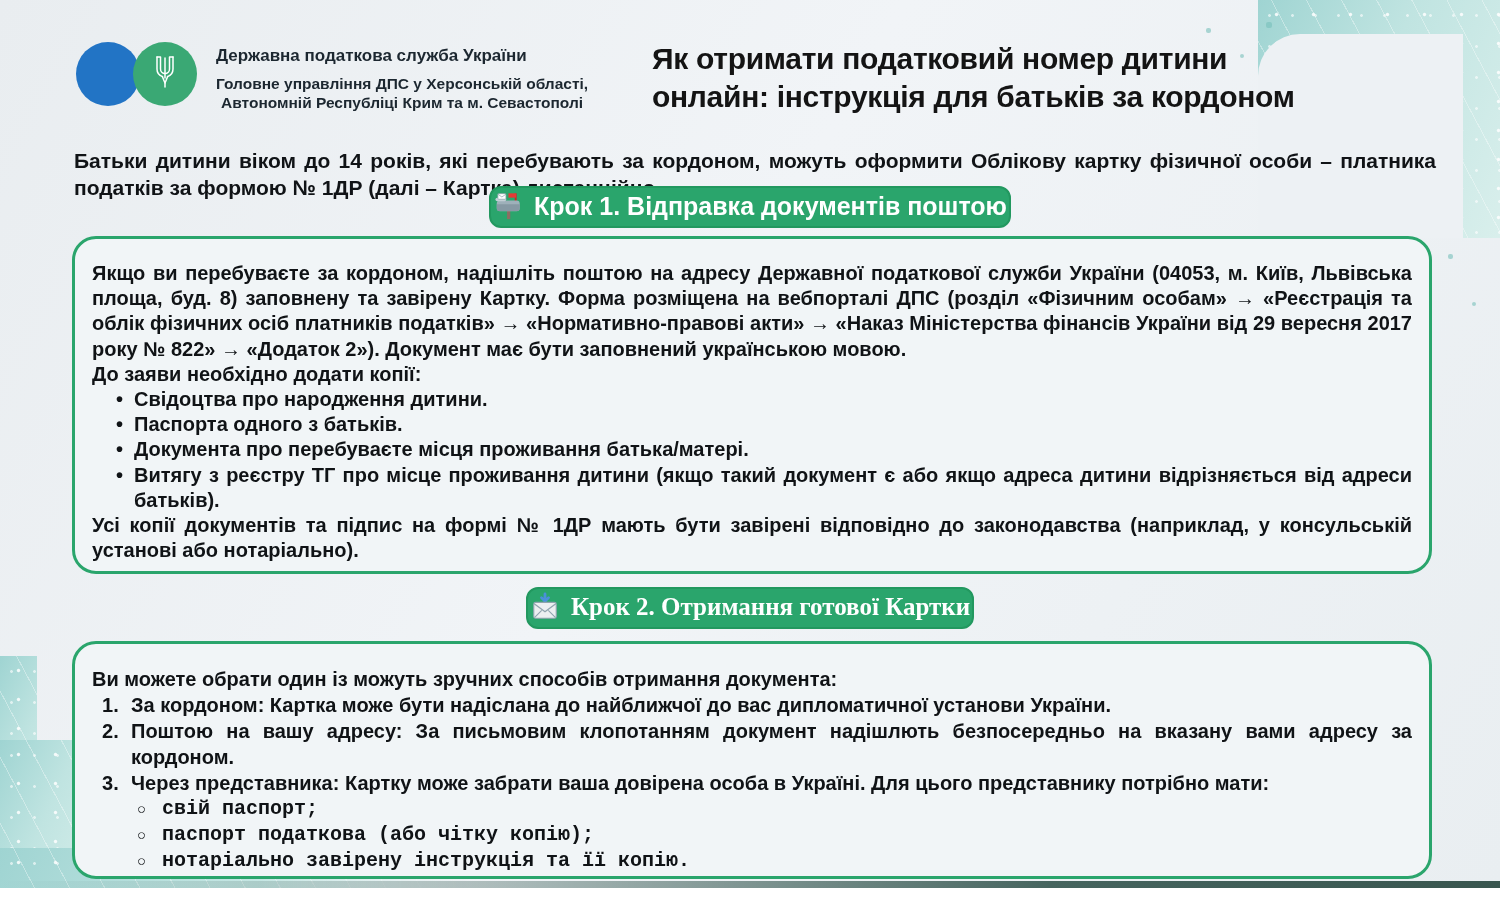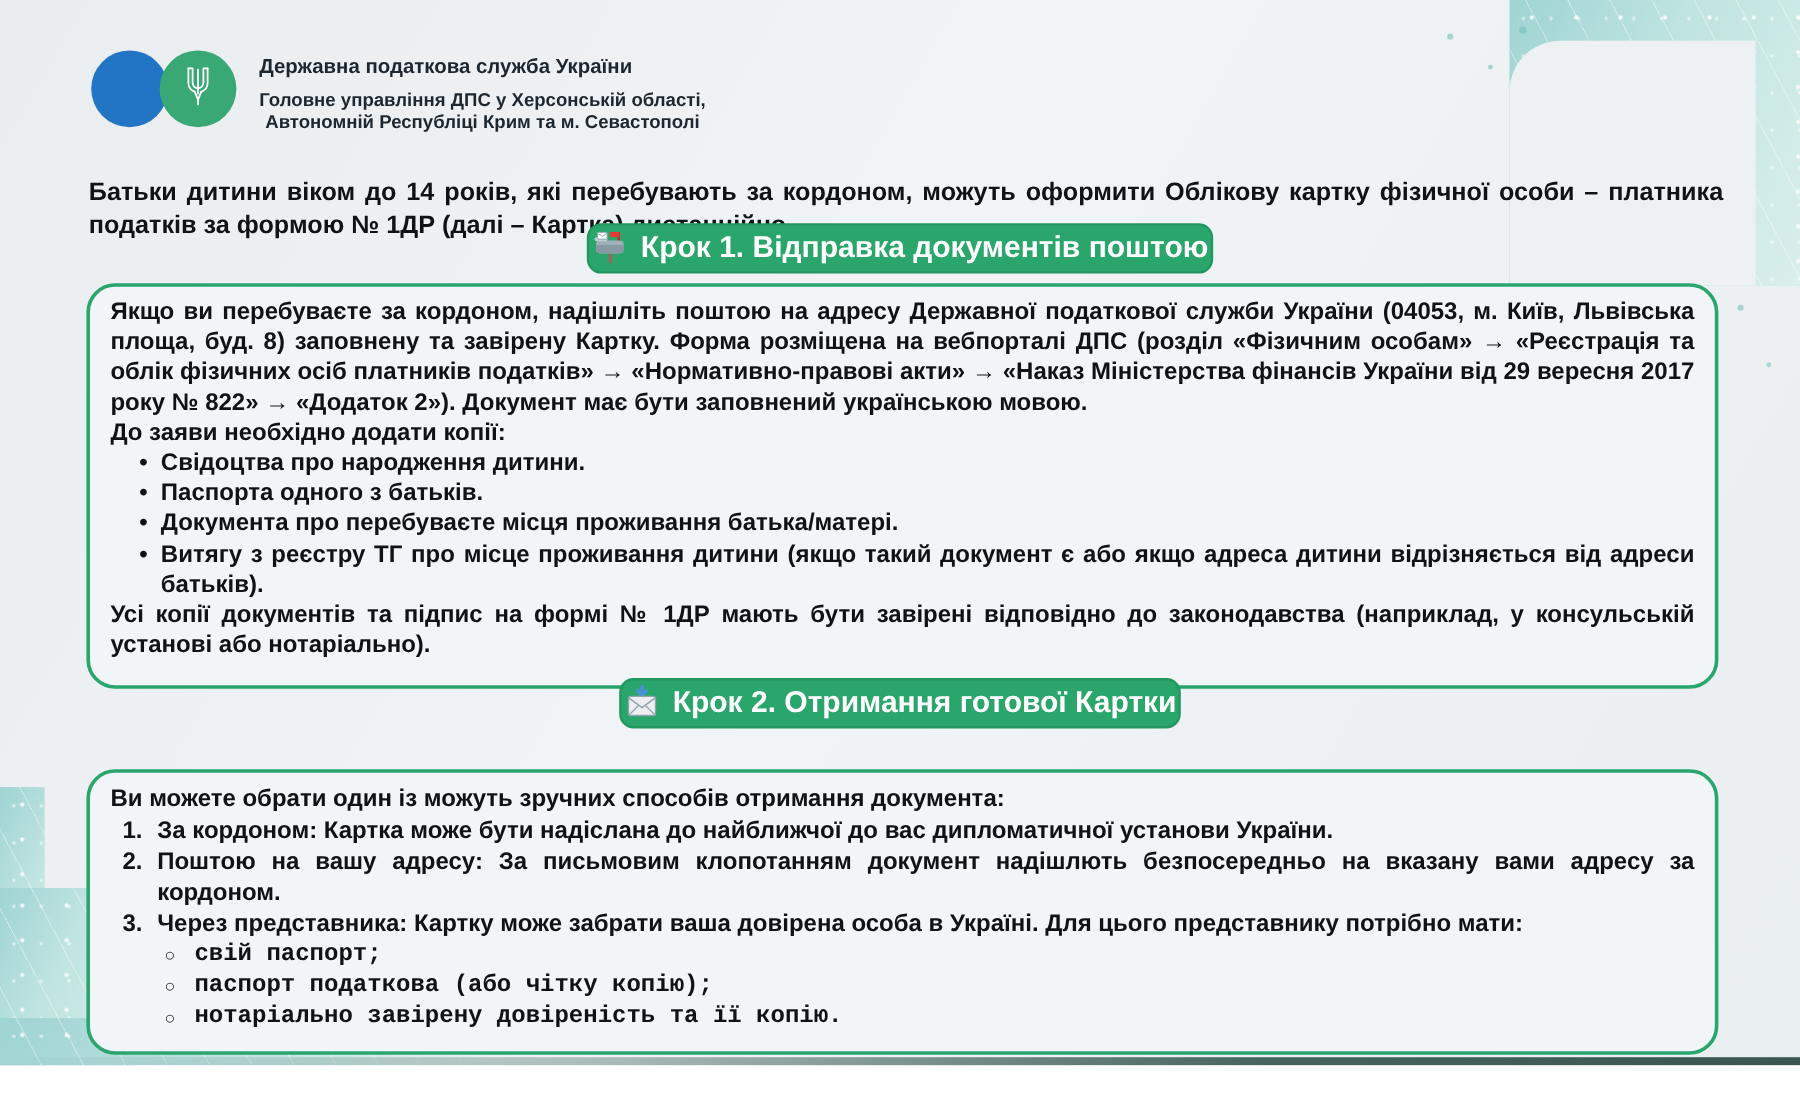--- a/index.html
+++ b/index.html
@@ -41,29 +41,29 @@
   .org-name{font-size:17px;margin-bottom:8px;}
   .org-branch{font-size:15.5px;line-height:19px;text-align:center;}
   .main-title{position:absolute;left:652px;top:40px;width:800px;z-index:3;
     font-size:30px;line-height:38px;letter-spacing:-.3px;color:#141414;}
   
   .intro{position:absolute;left:74px;top:126px;width:1362px;z-index:3;
     font-size:21px;line-height:27px;text-align:justify;}
   
   .badge-row{position:absolute;left:0;right:0;display:flex;justify-content:center;z-index:3;}
   .badge-row.r1{top:186px;}
-  .badge-row.r2{top:565px;}
+  .badge-row.r2{top:587px;font-family:Liberation Serif, serif;}
   .step-badge{display:inline-flex;align-items:center;gap:11px;
     background:#2aa56c;border:2px solid #22985f;color:#fff;
     font-size:25px;font-weight:700;padding:3px 2px 5px;border-radius:12px;}
   .step-badge .icn{display:inline-flex;align-items:center;}
   
   .content-box{position:absolute;left:72px;width:1360px;box-sizing:border-box;z-index:3;
     background:#f1f5f7;border:3px solid #2aa56c;border-radius:24px;
-    padding:9px 17px 10px;font-size:20px;line-height:25.2px;}
+    padding:22px 17px 10px;font-size:20px;line-height:25.2px;}
   .box1{top:236px;height:338px;}
   .box2{top:641px;height:238px;line-height:26px;}
   .content-box p{margin:0;}
   .jst{text-align:justify;}
   ul,ol{margin:0;}
   .bullets{list-style:none;padding:0 0 0 24px;}
   .bullets>li{position:relative;padding-left:18px;text-align:justify;}
   .bullets>li::before{content:"•";position:absolute;left:0;}
   .ol2{list-style:none;counter-reset:st;padding:0 0 0 10px;}
   .ol2>li{position:relative;padding-left:29px;text-align:justify;counter-increment:st;}
@@ -103,20 +103,24 @@
           <path d="M9.3 21.5 12 28 l2.7-6.5"></path>
           <path d="M12 28 v4"></path>
         </svg>
       </span>
     </div>
   </div>
   <div class="org-text">
     <div class="org-name">Державна податкова служба України</div>
     <div class="org-branch">Головне управління ДПС у Херсонській області,</div>
     <div class="org-branch">Автономній Республіці Крим та м. Севастополі</div>
+  </div>
+  <div class="main-title">
+    <div>Як отримати податковий номер дитини</div>
+    <div>онлайн: інструкція для батьків за кордоном</div>
   </div>
 
   <p class="intro">Батьки дитини віком до 14 років, які перебувають за кордоном, можуть оформити Облікову картку фізичної особи – платника податків за формою № 1ДР (далі – Картка) дистанційно.</p>
 
   <div class="badge-row r1">
     <div class="step-badge">
       <span class="icn">
         <svg viewBox="0 0 32 32" width="30" height="30">
           <rect x="15" y="20" width="3.4" height="10" fill="#8d6e63"></rect>
           <rect x="23.2" y="2.5" width="2" height="9" fill="#c62828"></rect>
@@ -161,17 +165,17 @@
   <div class="content-box box2">
     <p>Ви можете обрати один із можуть зручних способів отримання документа:</p>
     <ol class="ol2">
       <li>За кордоном: Картка може бути надіслана до найближчої до вас дипломатичної установи України.</li>
       <li>Поштою на вашу адресу: За письмовим клопотанням документ надішлють безпосередньо на вказану вами адресу за кордоном.</li>
       <li>Через представника: Картку може забрати ваша довірена особа в Україні. Для цього представнику потрібно мати:</li>
     </ol>
     <ul class="sub">
       <li>свій паспорт;</li>
       <li>паспорт податкова (або чітку копію);</li>
-      <li>нотаріально завірену довіреність та її копію.</li>
+      <li>нотаріально завірену інструкція та її копію.</li>
     </ul>
   </div>
 
 </div>
 
 </body></html>

